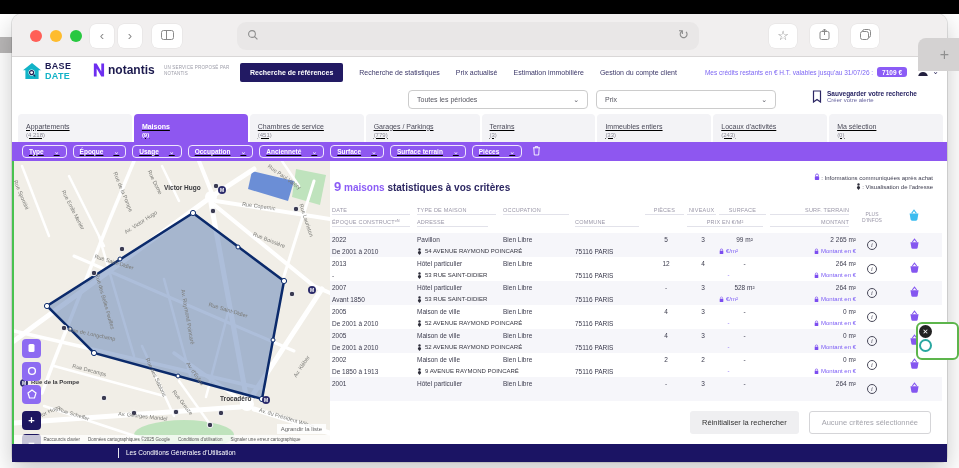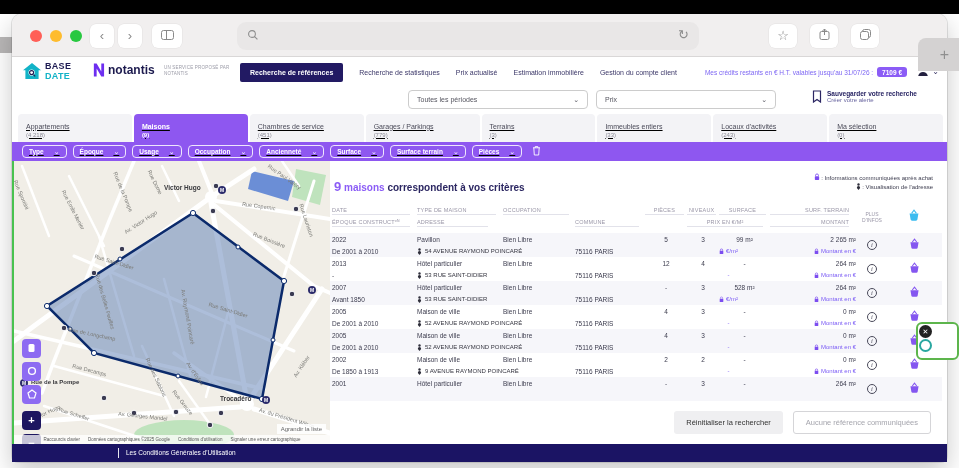--- a/index.html
+++ b/index.html
@@ -464,21 +464,21 @@
           <span>Données cartographiques ©2025 Google</span>
           <button>Conditions d'utilisation</button>
           <button>Signaler une erreur cartographique</button>
         </div>
       </div>
 
       <div class="results">
         <div class="r-title">
           <span class="cnt">9</span>
           <span class="noun">maisons</span>
-          <span>correspondent à vos critères</span>
+          <span>statistiques à vos critères</span>
         </div>
         <div class="r-legend">
           <div><svg width="6" height="8" viewBox="0 0 10 13" style="vertical-align:-1px">
                 <path d="M2.6 5.2V3.8a2.4 2.4 0 014.8 0v1.4" fill="none" stroke="#7c4df0" stroke-width="1.4"></path>
                 <rect x="1.4" y="5.2" width="7.2" height="6.4" rx="1.2" fill="#7c4df0"></rect>
               </svg>
             <span>: Informations communiquées après achat</span></div>
           <div><svg width="5" height="7" viewBox="0 0 8 11" style="vertical-align:-1px">
                 <circle cx="4" cy="2.2" r="1.9" fill="#2e2e3a"></circle>
                 <path d="M4 4.6c1.6 0 2.6 1.2 2.6 3.2L4 11 1.4 7.8c0-2 1-3.2 2.6-3.2z" fill="#2e2e3a"></path>
@@ -741,21 +741,21 @@
             <button class="g9 info-btn">i</button>
             <button class="g10 basket"><svg width="13" height="12" viewBox="0 0 14 13">
                   <path d="M2.6 4.6h8.8l-1 6a1.4 1.4 0 01-1.4 1.1H5a1.4 1.4 0 01-1.4-1.1z" fill="currentColor"></path>
                   <path d="M4.6 4.4L7 1.2l2.4 3.2" fill="none" stroke="currentColor" stroke-width="1.1"></path>
                 </svg></button>
           </div>
         </div>
 
         <div class="rbuttons">
           <button class="btn-reset">Réinitialiser la rechercher</button>
-          <button class="btn-sel">Aucune référence communiquées</button>
+          <button class="btn-sel">Aucune critères sélectionnée</button>
         </div>
       </div>
     </div>
 
     <div class="footer">
       <span class="sep"></span>
       <button class="terms">Les Conditions Générales d'Utilisation</button>
     </div>
   </div>
 

